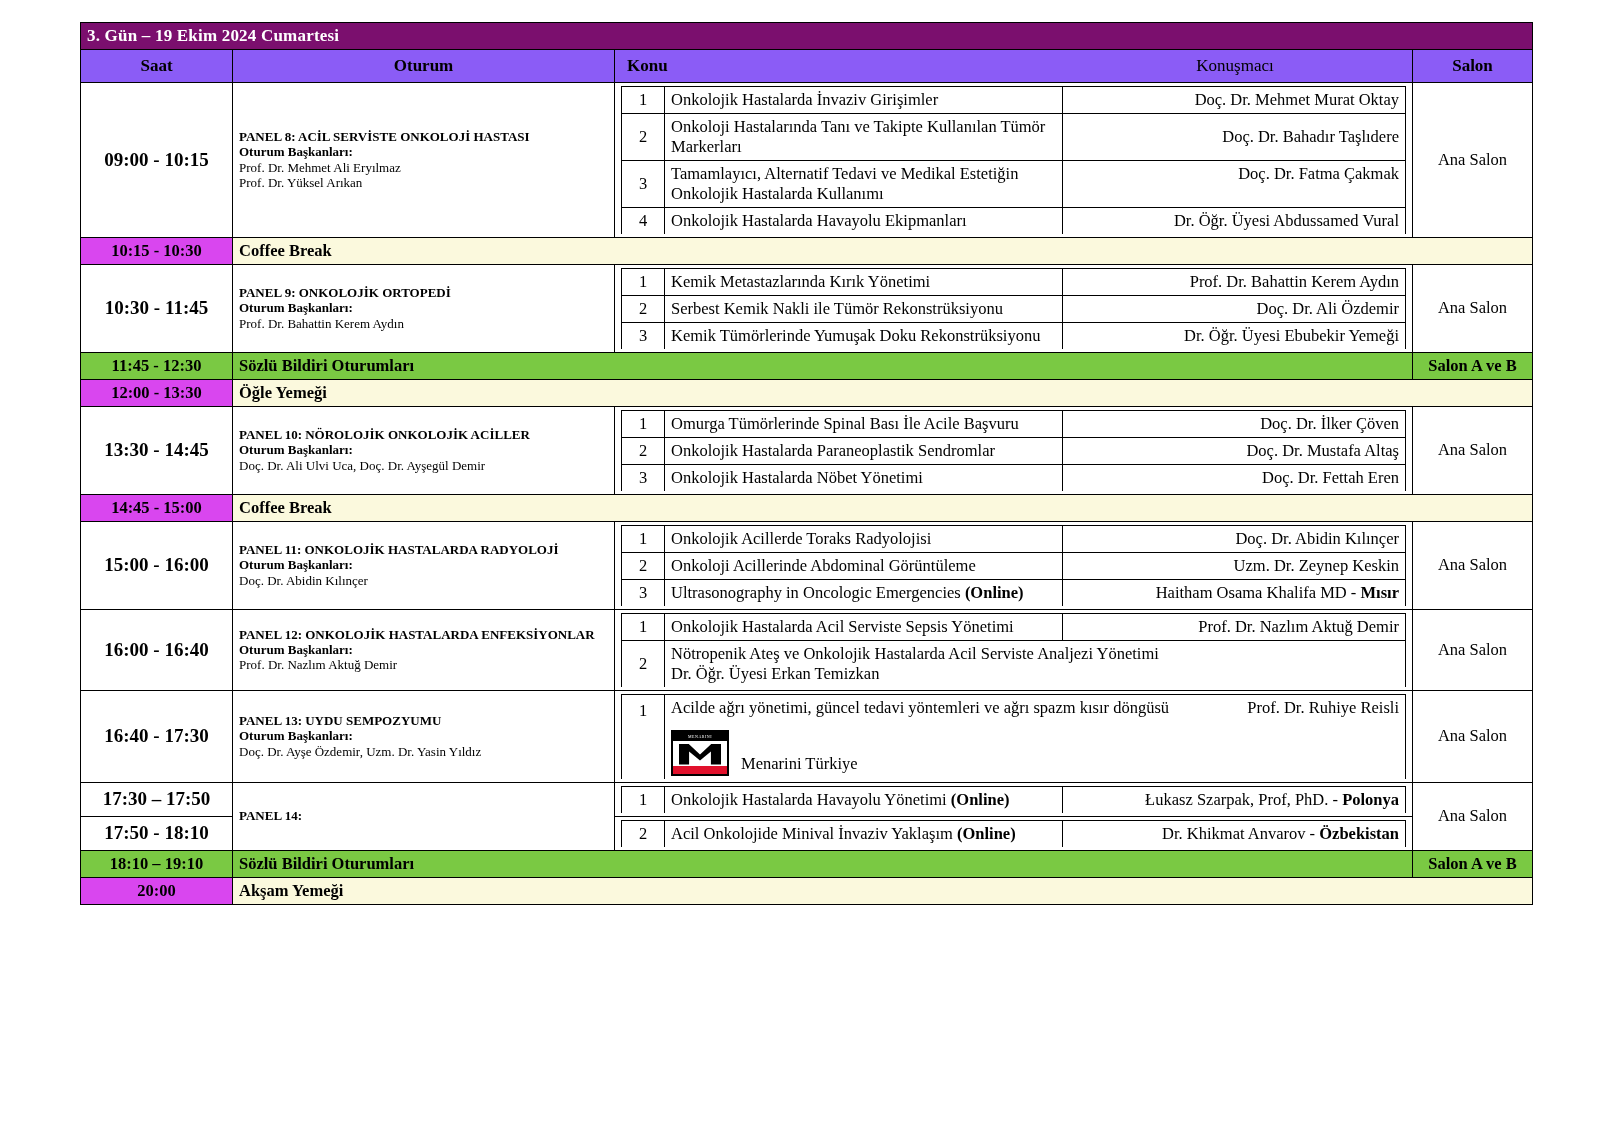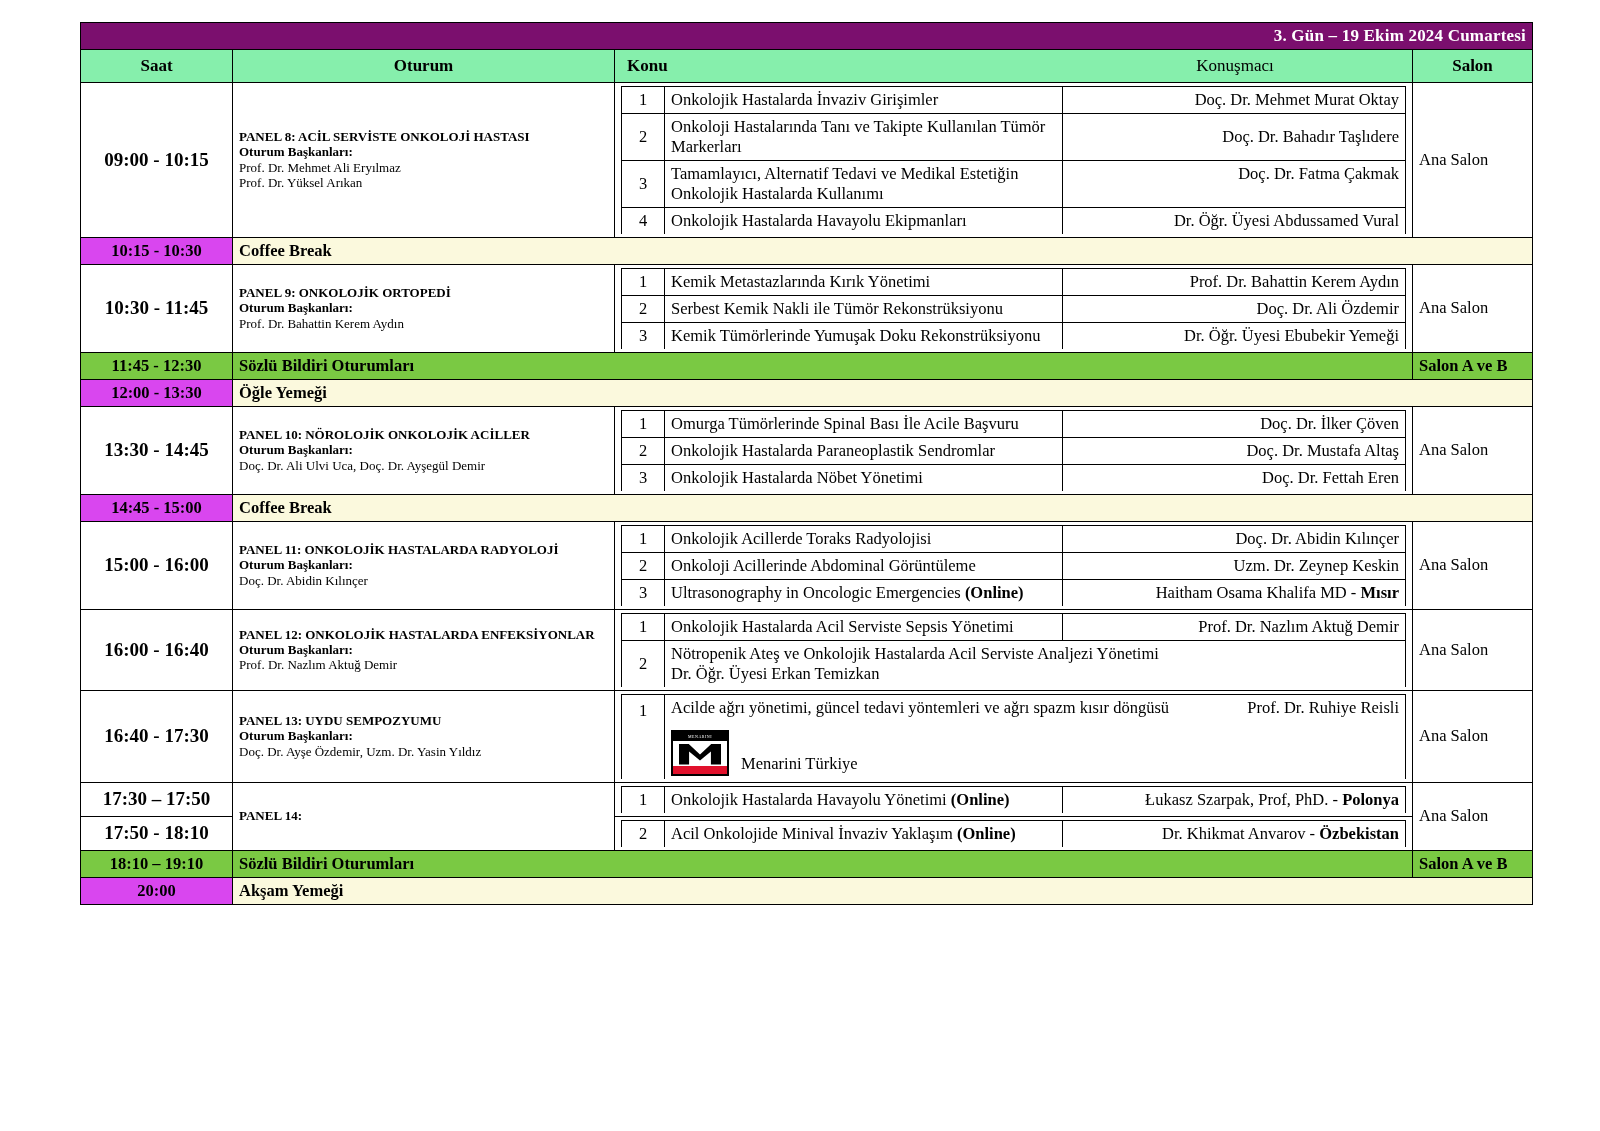--- a/index.html
+++ b/index.html
@@ -25,27 +25,27 @@
   }
   table.schedule td, table.schedule th {
     border: 1px solid #000000;
     vertical-align: middle;
     padding: 3px 6px;
   }
   .daybar {
     background: #7b0f6e;
     color: #ffffff;
     font-weight: bold;
-    text-align: right;
+    text-align: left;
     font-size: 17px;
     padding: 7px 4px;
     letter-spacing: .2px;
   }
   .hdr {
-    background: #86efac;
+    background: #8b5cf6;
     font-weight: bold;
     text-align: center;
     font-size: 17px;
     padding: 5px 4px;
   }
   .time {
     text-align: center;
     font-weight: bold;
     font-size: 19px;
     width: 152px;
@@ -90,20 +90,21 @@
   .inner td.topic {
     text-align: left;
   }
   .inner td.spk {
     text-align: right;
     width: 330px;
     white-space: nowrap;
   }
   .hall {
     width: 120px;
+    text-align: center;
     font-size: 16.5px;
   }
   .break-row td {
     background: #fbf9dd;
     font-weight: bold;
     font-size: 16.5px;
   }
   .break-row td.time {
     background: #d946ef;
   }

